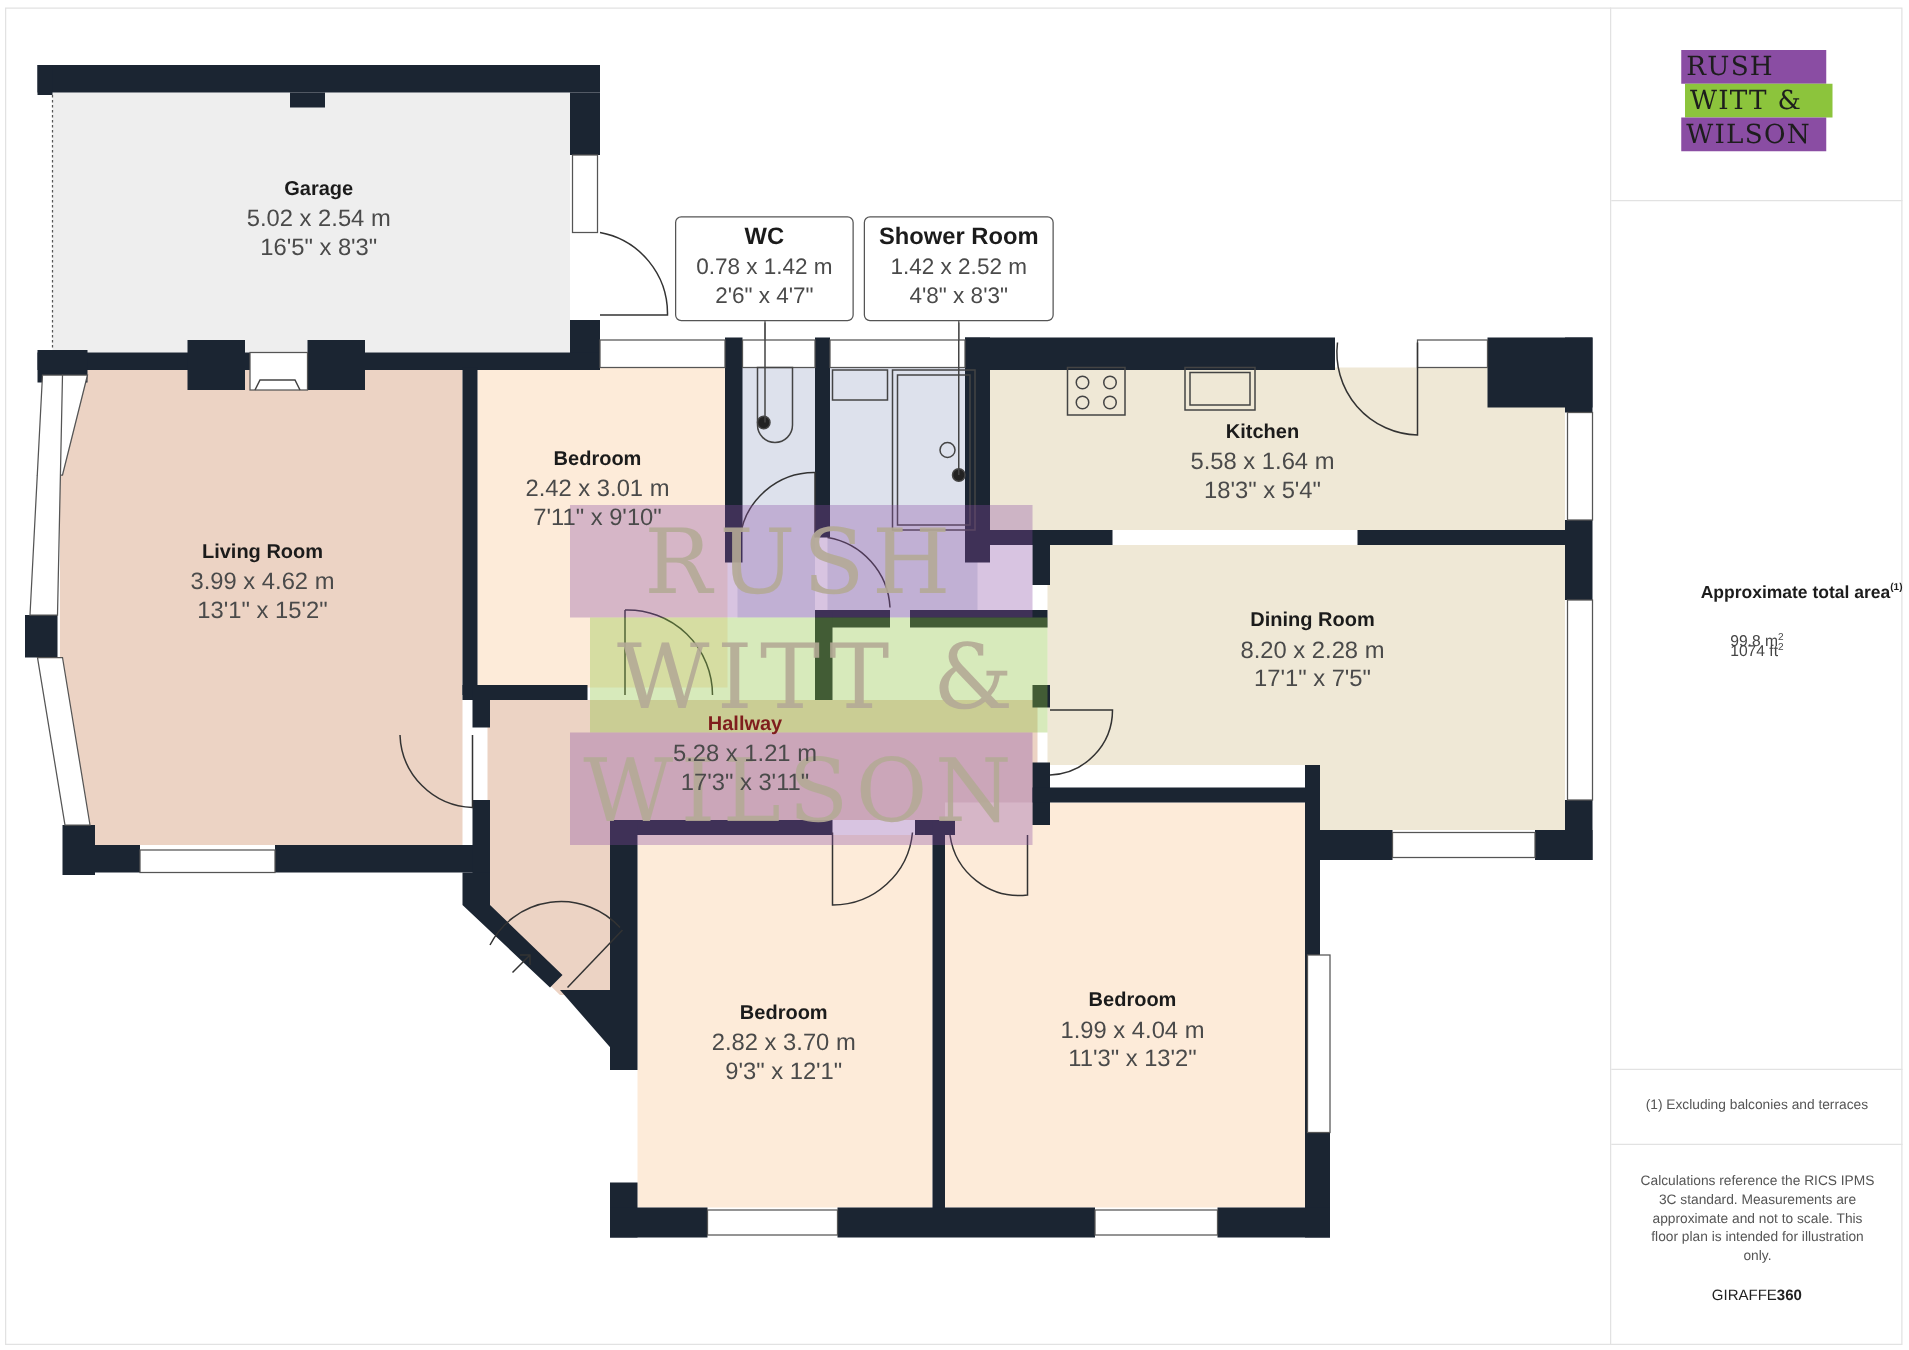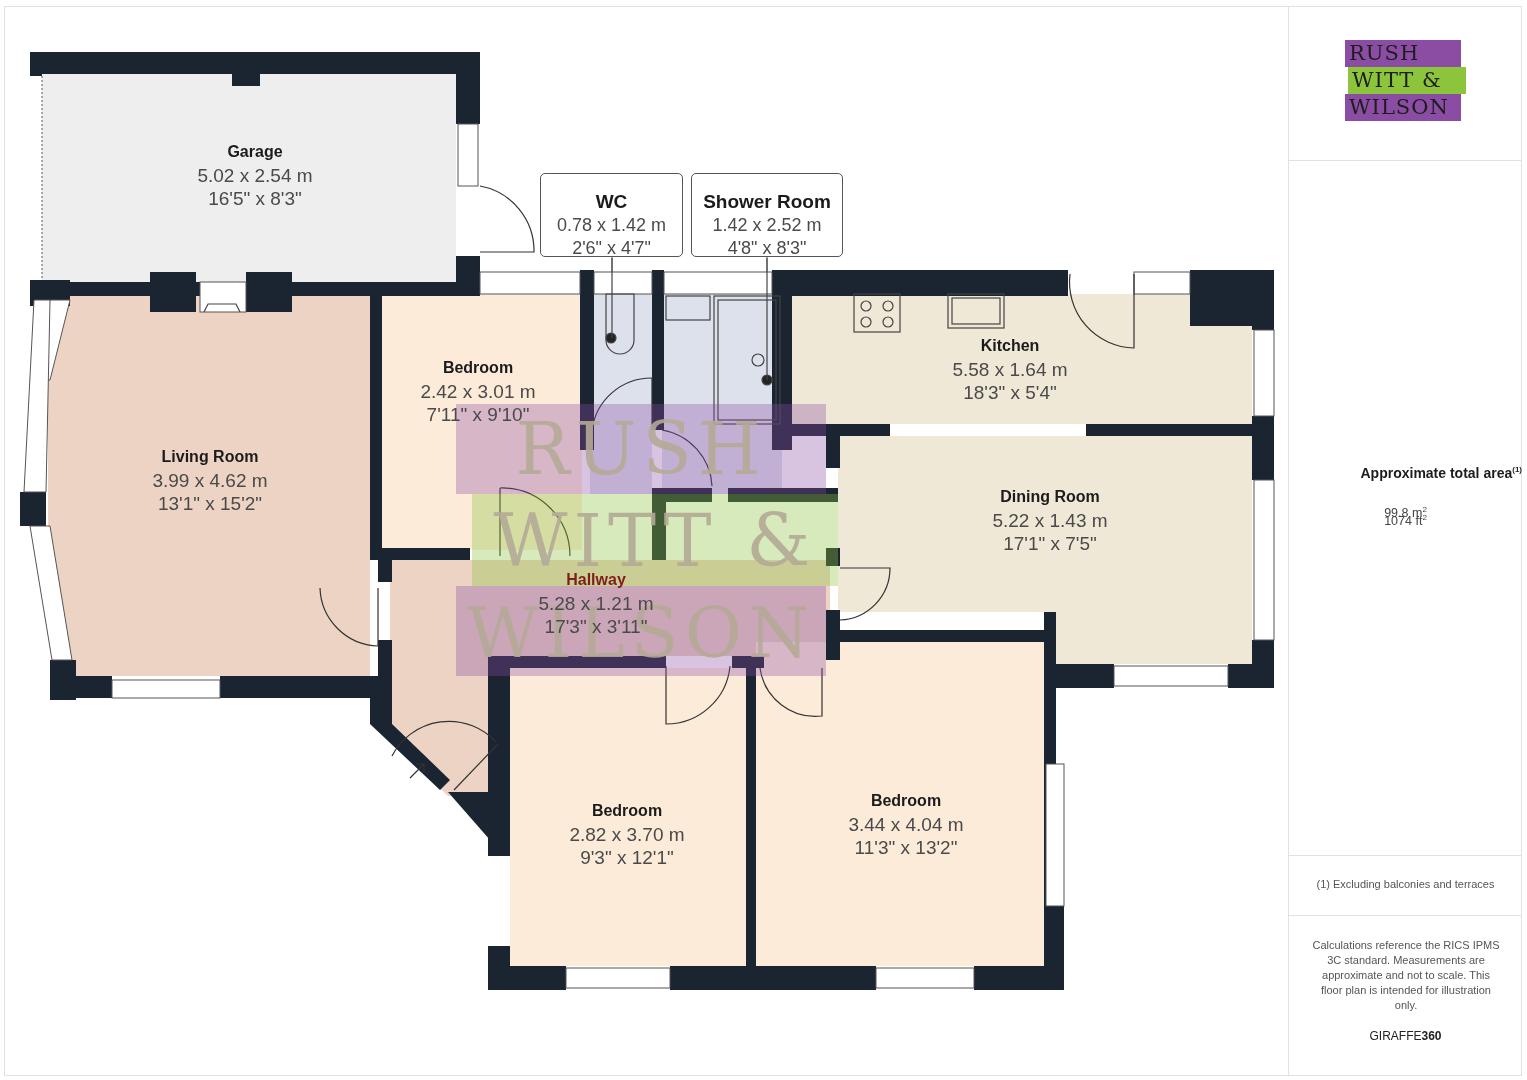--- a/index.html
+++ b/index.html
@@ -17,21 +17,21 @@
   .area-title sup { font-size: 8px; }
   .area-val { position: absolute; width: 100%; text-align: center; font-family: "Liberation Sans", sans-serif; font-size: 12.5px; color: #444; }
   .area-val sup { font-size: 8px; }
   .note { position: absolute; width: 100%; text-align: center; font-family: "Liberation Sans", sans-serif; font-size: 11px; color: #555; }
   .disclaimer { position: absolute; left: 22px; width: 190px; text-align: center; font-family: "Liberation Sans", sans-serif; font-size: 11px; line-height: 15px; color: #555; }
   .brand { position: absolute; width: 100%; text-align: center; font-family: "Liberation Sans", sans-serif; font-size: 12px; color: #222; }
   .brand b { font-weight: bold; }
   .lbl { position: absolute; text-align: center; font-family: "Liberation Sans", sans-serif; }
   .lbl .n { font-weight: bold; font-size: 16px; color: #1b1b1b; line-height: 24px; }
   .lbl .d { font-size: 19px; color: #4a4a4a; line-height: 23px; }
-  .callout { position: absolute; background: #fff; border: 1px solid #555; border-radius: 5px; text-align: center; font-family: "Liberation Sans", sans-serif; box-sizing: border-box; padding-top: 16px; }
+  .callout { position: absolute; background: #fff; border: 1px solid #555; border-radius: 5px; text-align: center; font-family: "Liberation Sans", sans-serif; box-sizing: border-box; padding-top: 4px; }
   .callout .n { font-weight: bold; font-size: 19px; color: #1b1b1b; line-height: 24px; }
   .callout .d { font-size: 18px; color: #4a4a4a; line-height: 23px; }
   .wm { position: absolute; font-family: "DejaVu Serif", serif; color: rgba(180,170,150,0.9); text-align: center; letter-spacing: 6px; }
 </style>
 </head>
 <body>
 
 <div class="frame"></div>
 
 <div class="plan">
@@ -191,53 +191,53 @@
     <div class="d">1.42 x 2.52 m</div>
     <div class="d">4'8" x 8'3"</div>
   </div>
 
   <div class="lbl" style="left:910px; top:334px; width:200px;">
     <div class="n">Kitchen</div>
     <div class="d">5.58 x 1.64 m</div>
     <div class="d">18'3" x 5'4"</div>
   </div>
 
-  <div class="lbl" style="left:110px; top:445px; width:200px;text-align:center;">
+  <div class="lbl" style="left:110px; top:430px; width:200px;text-align:center;">
     <div class="n">Living Room</div>
     <div class="d">3.99 x 4.62 m</div>
     <div class="d">13'1" x 15'2"</div>
   </div>
 
   <div class="lbl" style="left:378px; top:356px; width:200px;">
     <div class="n">Bedroom</div>
     <div class="d">2.42 x 3.01 m</div>
     <div class="d">7'11" x 9'10"</div>
   </div>
 
   <div class="lbl" style="left:950px; top:485px; width:200px;">
     <div class="n">Dining Room</div>
-    <div class="d">5.22 x 1.43 m</div>
+    <div class="d">8.20 x 2.28 m</div>
     <div class="d">17'1" x 7'5"</div>
   </div>
 
   <div class="lbl" style="left:496px; top:568px; width:200px;">
     <div class="n" style="color:#7f1d1d;">Hallway</div>
     <div class="d">5.28 x 1.21 m</div>
     <div class="d">17'3" x 3'11"</div>
   </div>
 
   <div class="lbl" style="left:527px; top:799px; width:200px;">
     <div class="n">Bedroom</div>
     <div class="d">2.82 x 3.70 m</div>
     <div class="d">9'3" x 12'1"</div>
   </div>
 
   <div class="lbl" style="left:806px; top:789px; width:200px;">
     <div class="n">Bedroom</div>
-    <div class="d">3.44 x 4.04 m</div>
+    <div class="d">1.99 x 4.04 m</div>
     <div class="d">11'3" x 13'2"</div>
   </div>
 </div>
 
 <div class="side">
   <div class="sec" style="top:0; height:155px;">
     <div class="logo">
       <div class="band b1">RUSH</div>
       <div class="band b2">WITT &amp;</div>
       <div class="band b3">WILSON</div>

